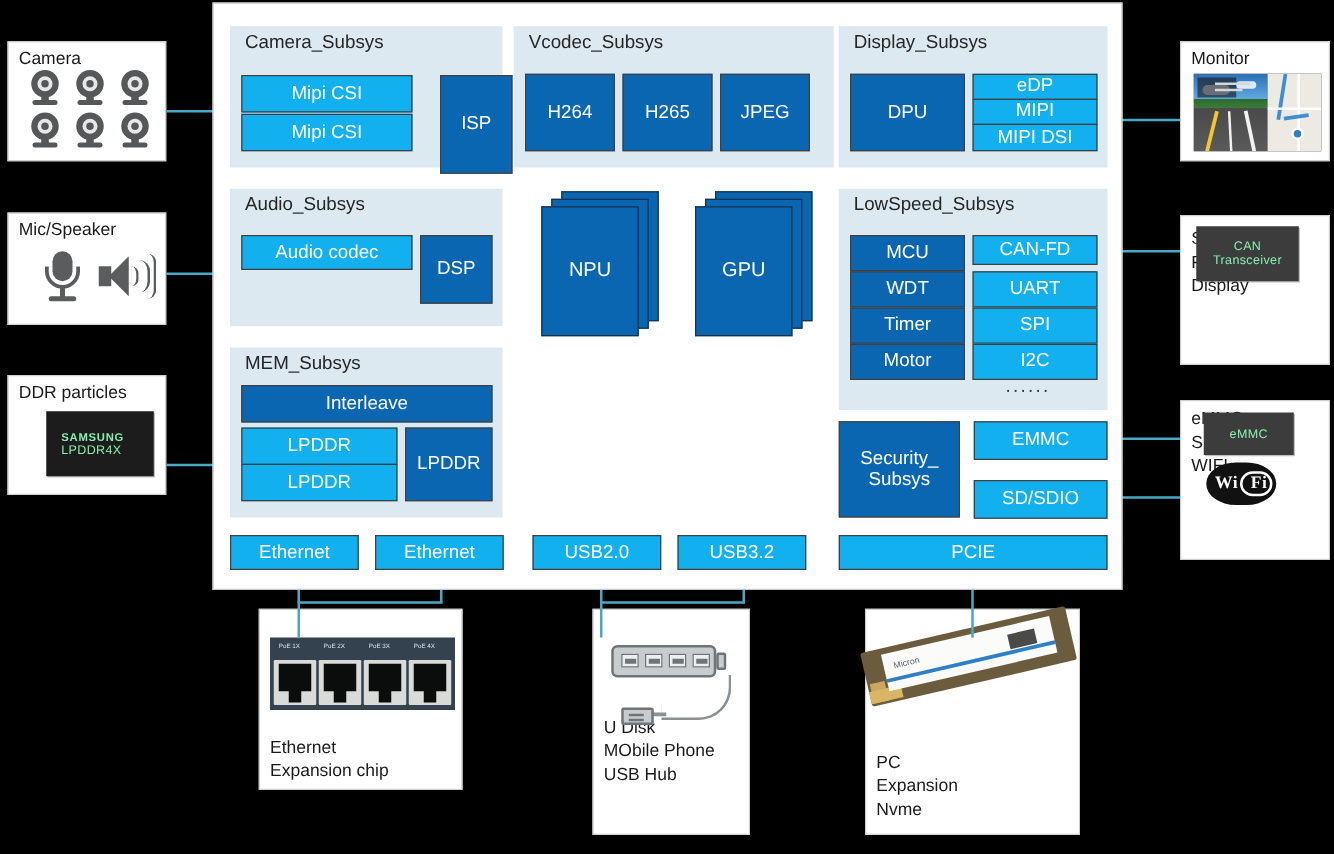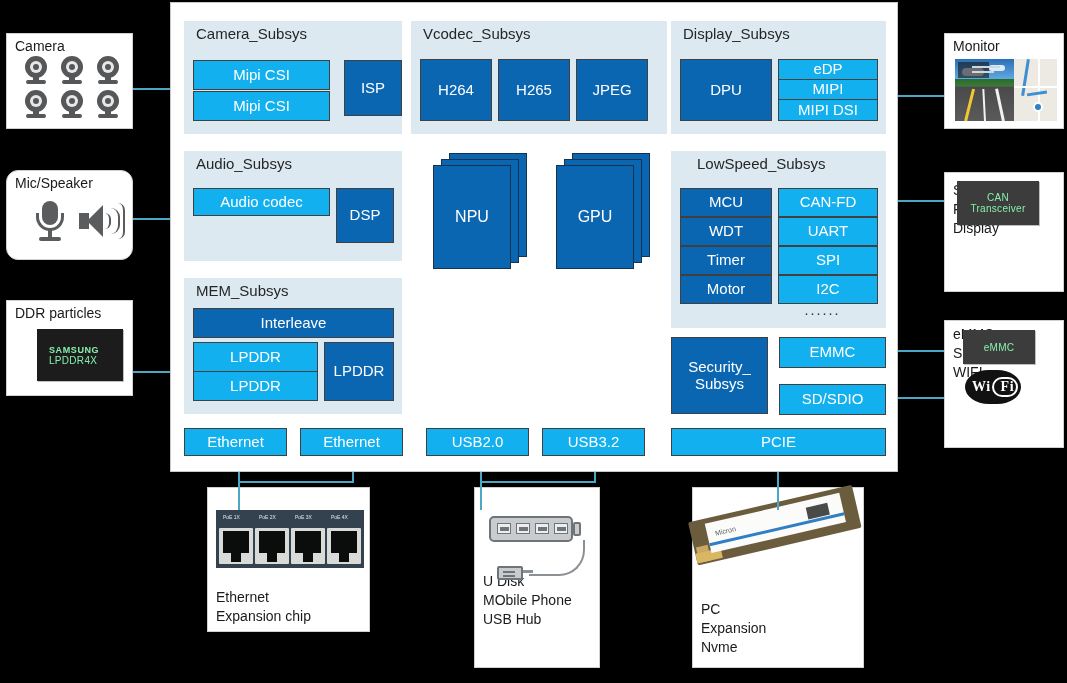--- a/index.html
+++ b/index.html
@@ -403,21 +403,21 @@
     <div class="webcam" style="left:74px; top:34px;">
         <div class="ball"></div>
         <div class="lens"></div>
         <div class="pupil"></div>
         <div class="neck"></div>
         <div class="base"></div>
       </div>
   </div>
 </div>
 
-<div class="card" style="left:6px; top:170px; width:127px; height:90px;border-radius:12px;">
+<div class="card" style="left:6px; top:170px; width:127px; height:90px;">
   <div class="card-title">Mic/Speaker</div>
   <div class="mic" style="left:26px; top:28px;">
     <div class="head"></div>
       <div class="arc"></div>
       <div class="stem"></div>
       <div class="foot"></div>
   </div>
   <div class="spk" style="left:72px; top:30px;">
     <div class="body"></div>
       <div class="cone"></div>
@@ -577,21 +577,21 @@
 <div class="conn h" style="left:480px; top:481px; width:116px;"></div>
 
 <div class="conn v" style="left:777px; top:452px; width:2px; height:58px;"></div>
 
 <div id="soc">
 
   <div class="grp" style="left:13px; top:18px; width:218px; height:113px;">
     <div class="grp-title">Camera_Subsys</div>
     <div class="blk light" style="left:9px; top:39px; width:137px; height:30px;">Mipi CSI</div>
     <div class="blk light" style="left:9px; top:70px; width:137px; height:30px;">Mipi CSI</div>
-    <div class="blk dark" style="left:160px; top:39px; width:58px; height:56px;">ISP</div>
+    <div class="blk dark" style="left:168px; top:39px; width:58px; height:79px;">ISP</div>
   </div>
 
   <div class="grp" style="left:240px; top:18px; width:256px; height:113px;">
     <div class="grp-title">Vcodec_Subsys</div>
     <div class="blk dark" style="left:9px; top:38px; width:72px; height:62px;">H264</div>
     <div class="blk dark" style="left:87px; top:38px; width:72px; height:62px;">H265</div>
     <div class="blk dark" style="left:165px; top:38px; width:72px; height:62px;">JPEG</div>
   </div>
 
   <div class="grp" style="left:500px; top:18px; width:215px; height:113px;">
@@ -613,27 +613,27 @@
     <div class="layer" style="left:8px;  top:6px; width:78px; height:104px;"></div>
     <div class="face" style="left:0;   top:12px; width:78px; height:104px;">NPU</div>
   </div>
 
   <div class="stack" style="left:385px; top:150px; width:110px; height:120px;">
     <div class="layer" style="left:16px; top:0;  width:78px; height:104px;"></div>
     <div class="layer" style="left:8px;  top:6px; width:78px; height:104px;"></div>
     <div class="face" style="left:0;   top:12px; width:78px; height:104px;">GPU</div>
   </div>
 
-  <div class="grp" style="left:500px; top:148px; width:215px; height:177px;padding-left:14px;">
+  <div class="grp" style="left:500px; top:148px; width:215px; height:177px;">
     <div class="grp-title">LowSpeed_Subsys</div>
     <div class="blk dark" style="left:9px; top:37px; width:92px; height:29px;">MCU</div>
     <div class="blk dark" style="left:9px; top:66px; width:92px; height:29px;">WDT</div>
     <div class="blk dark" style="left:9px; top:95px; width:92px; height:29px;">Timer</div>
     <div class="blk dark" style="left:9px; top:124px; width:92px; height:29px;">Motor</div>
-    <div class="blk light" style="left:107px; top:37px; width:100px; height:29px;">CAN-FD</div>
+    <div class="blk light" style="left:107px; top:37px; width:100px; height:24px;">CAN-FD</div>
     <div class="blk light" style="left:107px; top:66px; width:100px; height:29px;">UART</div>
     <div class="blk light" style="left:107px; top:95px; width:100px; height:29px;">SPI</div>
     <div class="blk light" style="left:107px; top:124px; width:100px; height:29px;">I2C</div>
     <div class="dots" style="left:133px; top:153px;">······</div>
   </div>
 
   <div class="grp" style="left:13px; top:275px; width:218px; height:136px;">
     <div class="grp-title">MEM_Subsys</div>
     <div class="blk dark" style="left:9px; top:30px; width:201px; height:30px;">Interleave</div>
     <div class="blk light" style="left:9px; top:64px; width:125px; height:30px;">LPDDR</div>

